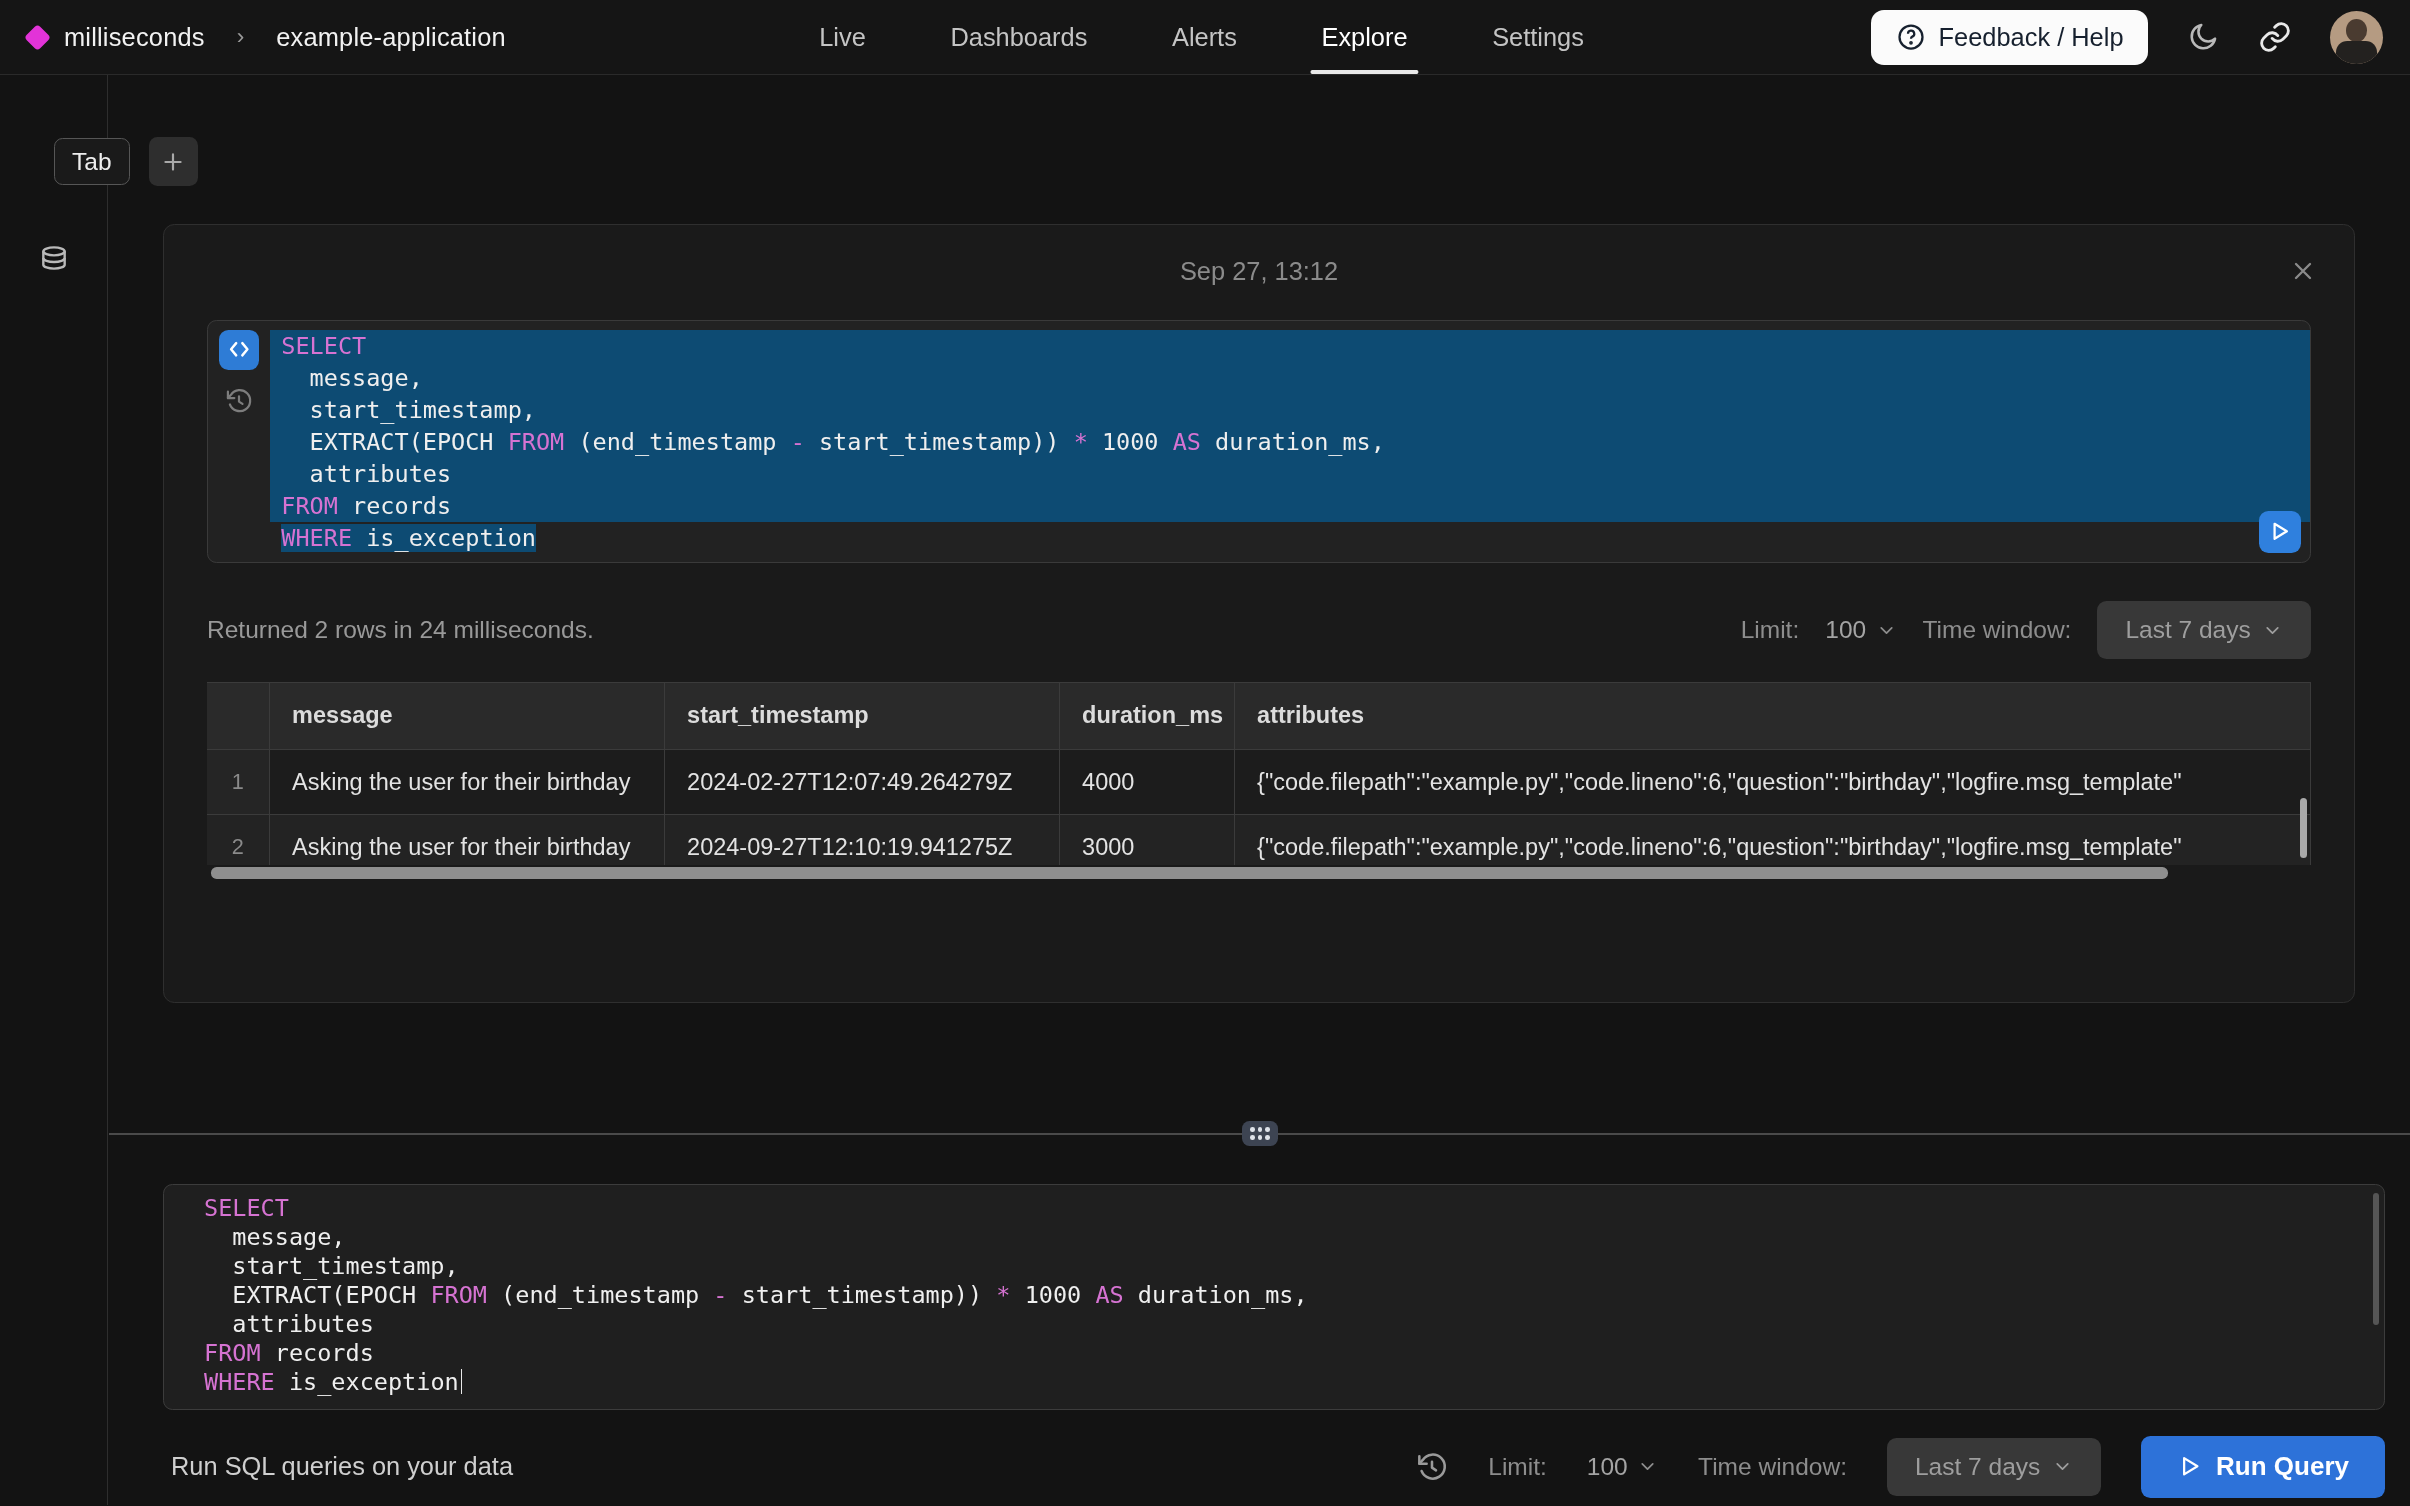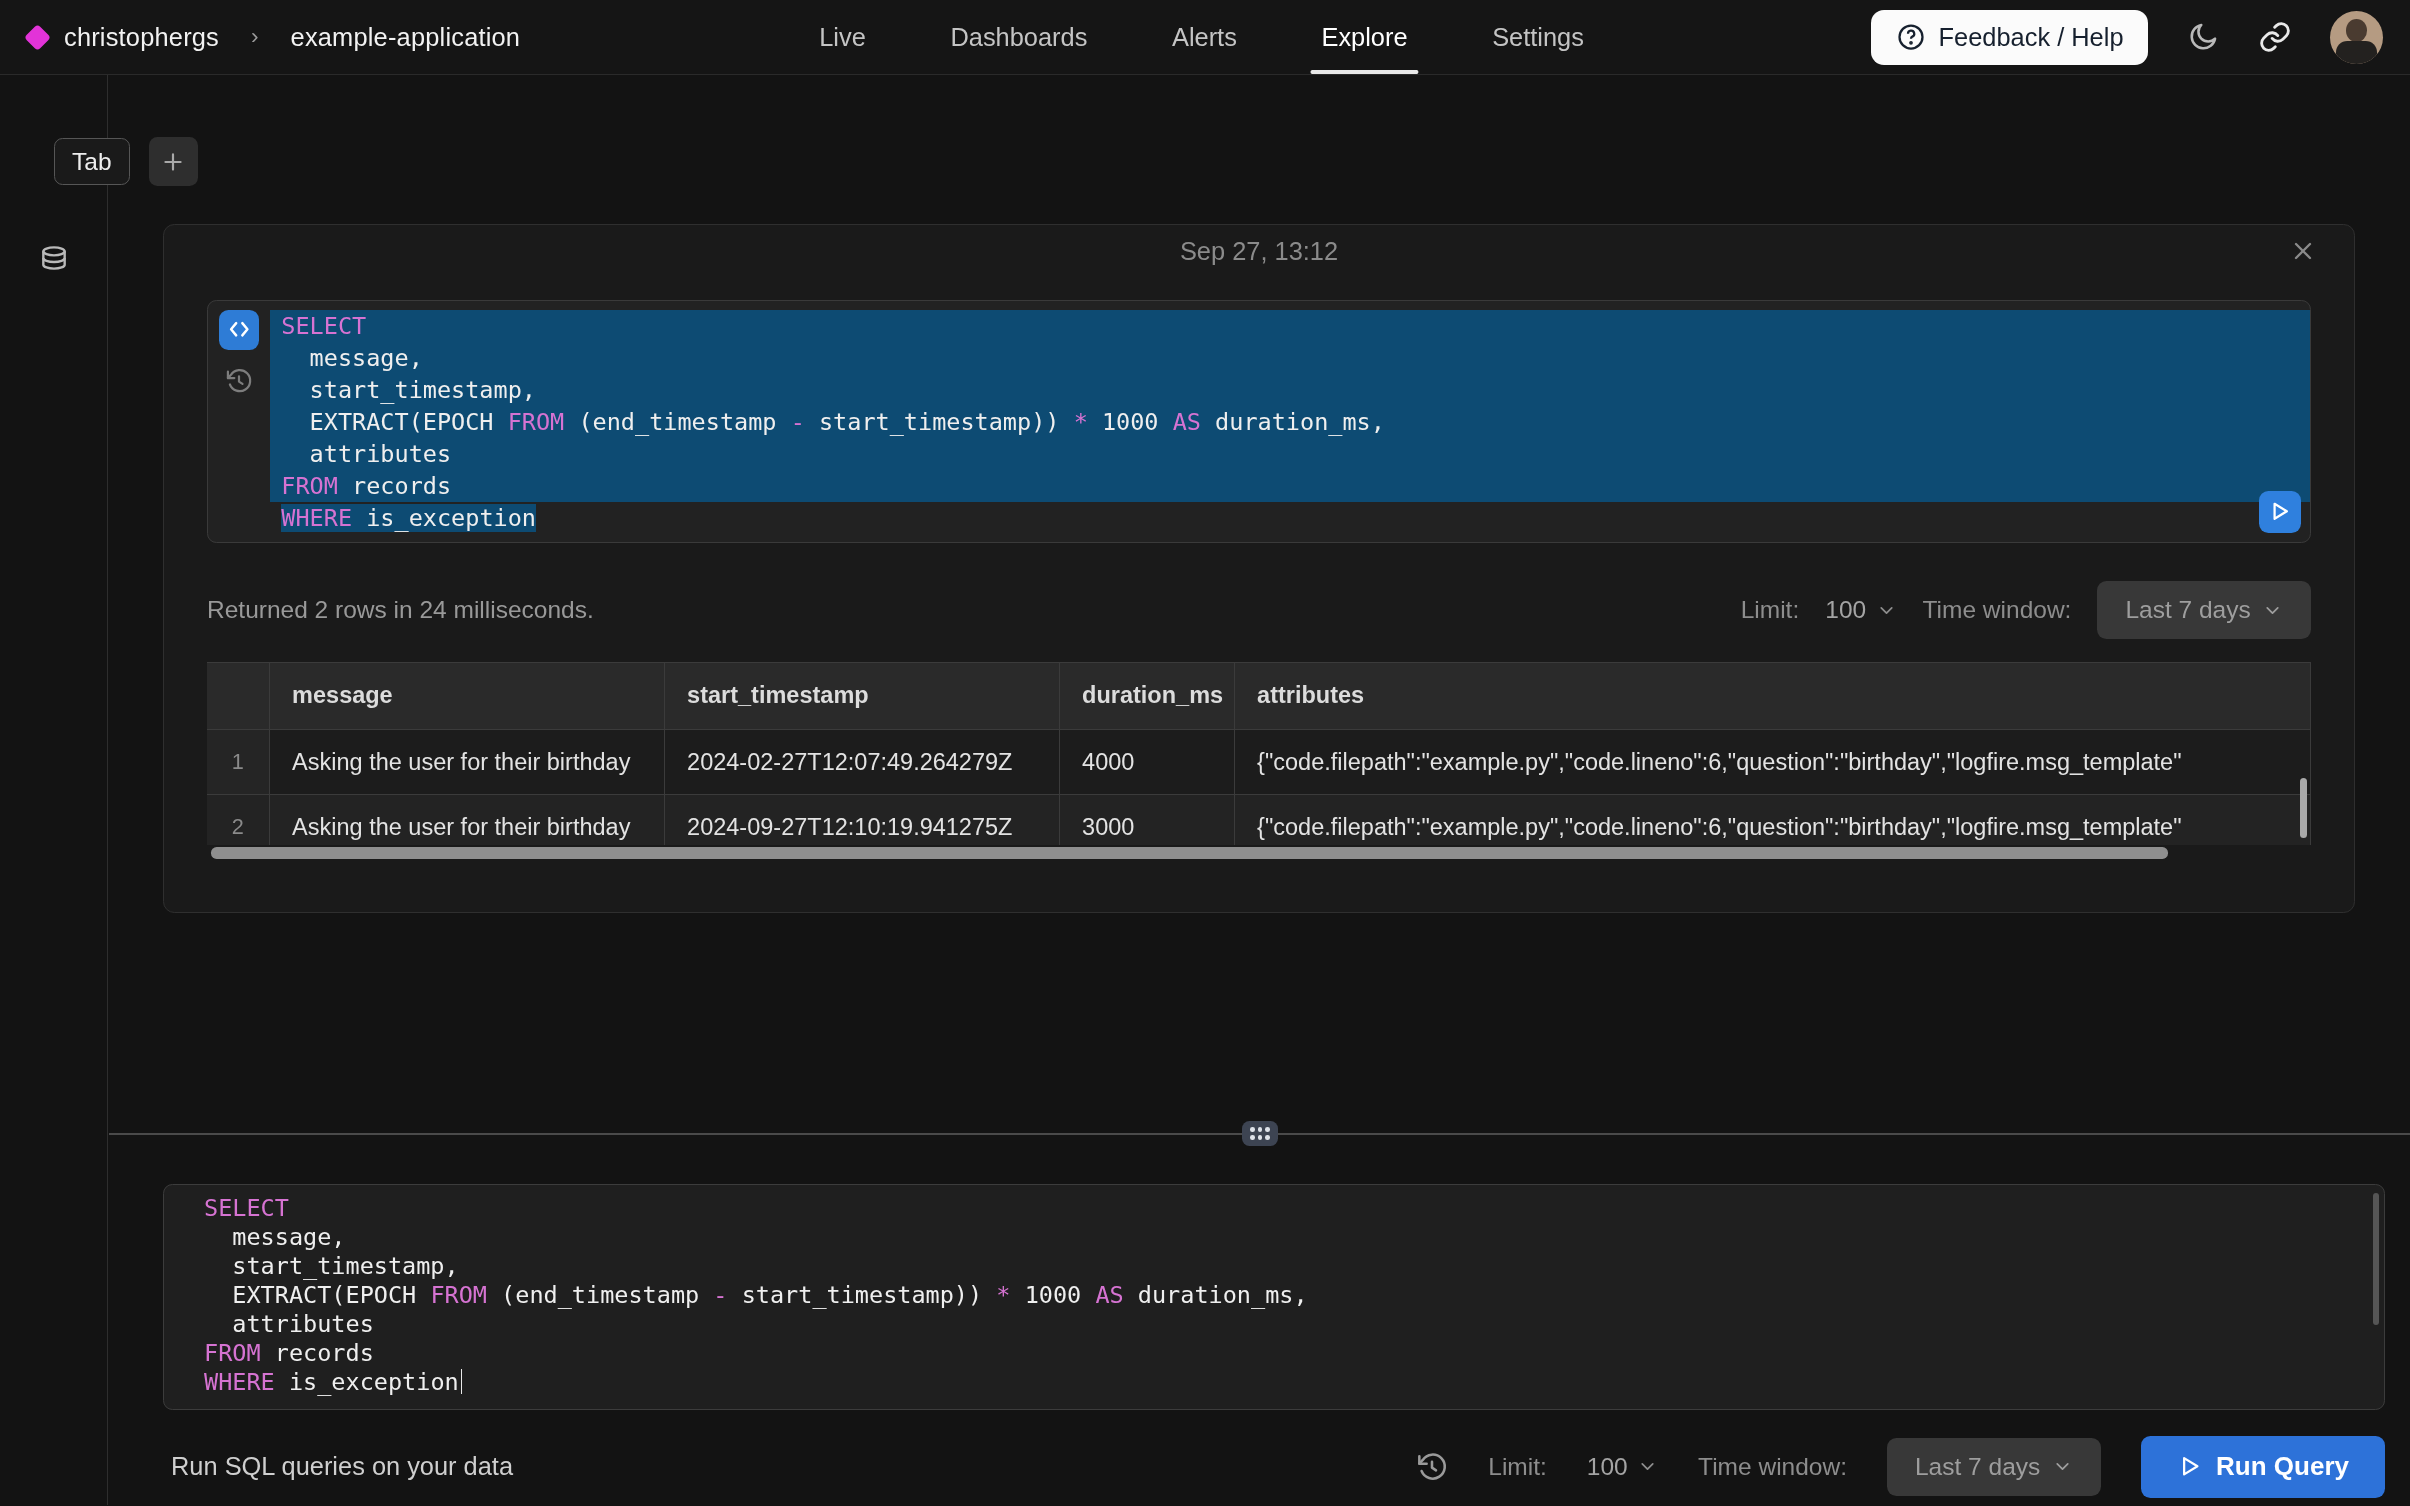--- a/index.html
+++ b/index.html
@@ -34,22 +34,22 @@
   .tabstrip { position:absolute; top:62px; left:54px; display:flex; gap:19px; align-items:center; z-index:3; }
   .tab-chip { border:1.9px solid #565656; border-radius:8.5px; padding:8.5px 17px; font-size:24.5px; color:#ededed; background:#1a1a1a; }
   .add-chip { width:49px; height:49px; border-radius:8.5px; background:#2e2e2e; display:flex; align-items:center; justify-content:center; color:#a9a9a9; }
 
   .sidebar { position:absolute; left:0; top:0; bottom:0; width:108px; border-right:0.9px solid #2e2e2e;
              display:flex; justify-content:center; }
   .sidebar .icon { margin-top:169px; }
   .main { position:absolute; left:109px; right:0; top:0; bottom:0; }
 
   
-  .card { position:absolute; left:54px; width:2192px; top:149px; height:689px;
-          background:#1a1a1a; border:0.9px solid #2f2f2f; border-radius:11.3px; padding:12px 43px 0 43px; }
+  .card { position:absolute; left:54px; width:2192px; top:149px; height:779px;
+          background:#1a1a1a; border:0.9px solid #2f2f2f; border-radius:11.3px; padding:32px 43px 0 43px; }
   .card-head { position:relative; text-align:center; }
   .timestamp { font-size:25.4px; color:#8b8b8b; }
   .close-btn { position:absolute; right:-5.6px; top:0; color:#8a8a8a; cursor:pointer; }
 
   .code-block { margin-top:34px; height:243px; border:0.9px solid #3a3a3a; border-radius:9.4px;
                 background:#222222; display:flex; overflow:hidden; }
   .gutter { width:62px; display:flex; flex-direction:column; align-items:center; padding-top:8.5px; gap:17px; }
   .code-btn { width:40px; height:40px; border-radius:9.4px; background:#2e7cd6; color:#fff;
               display:flex; align-items:center; justify-content:center; }
   .code-area { flex:1; position:relative; padding-top:8.5px; font-family:"DejaVu Sans Mono", monospace;
@@ -112,21 +112,21 @@
   .bb-controls { margin-left:auto; display:flex; align-items:center; gap:40px; }
   .run-btn { display:flex; align-items:center; gap:15px; background:#2d72d9; color:#ffffff;
              border-radius:9.4px; height:62px; padding:0 36px; font-size:26px; font-weight:600; }
 </style>
 </head>
 <body>
 
 <div class="nav">
   <div class="brand">
     <span class="diamond"></span>
-    <span class="crumb">christophergs</span>
+    <span class="crumb">milliseconds</span>
     <span class="crumb-sep">›</span>
     <span class="crumb">example-application</span>
   </div>
   <div class="nav-tabs">
       <div class="nav-tab">Live</div>
       <div class="nav-tab">Dashboards</div>
       <div class="nav-tab">Alerts</div>
       <div class="nav-tab active">Explore</div>
       <div class="nav-tab">Settings</div>
     </div>

